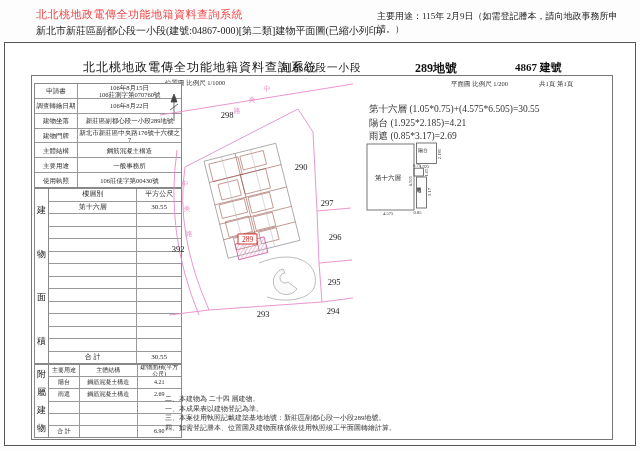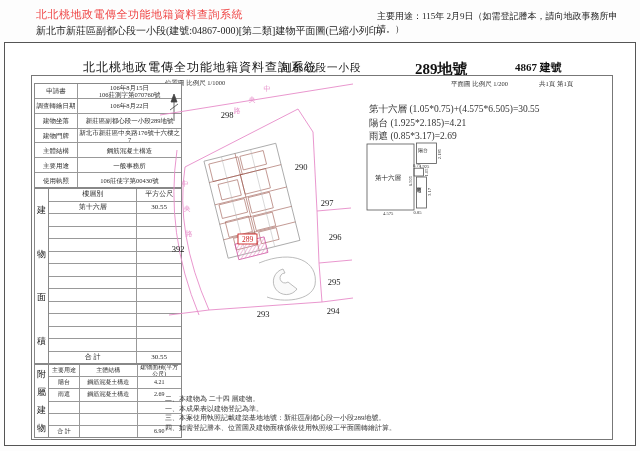--- a/index.html
+++ b/index.html
@@ -9,21 +9,21 @@
   .abs{position:absolute;}
   
   #page-title{left:36px;top:7px;font-size:11px;letter-spacing:.5px;color:#ef4444;}
   #query-date{left:377px;top:10px;font-size:9px;color:#222;}
   #page-subtitle{left:36px;top:24px;font-size:10px;color:#222;}
   
   #doc{left:4px;top:42px;width:630px;height:402px;border:1px solid #555;background:#fff;}
   .doc-h{position:absolute;white-space:nowrap;color:#111;}
   #office-title{left:78px;top:16px;font-size:12px;letter-spacing:1px;}
   #section-name{left:276px;top:18px;font-size:10.5px;letter-spacing:1px;}
-  #land-no{left:410px;top:17px;font-size:15px;font-weight:bold;}
+  #land-no{left:410px;top:17px;font-size:12px;font-weight:bold;}
   #building-no{left:510px;top:17px;font-size:11px;font-weight:bold;}
   #frame{left:26px;top:32px;width:580px;height:363px;border:1px solid #777;}
   .scale-txt{position:absolute;font-size:6.5px;color:#333;white-space:nowrap;}
   
   .ltable{position:absolute;border:1px solid #888;box-sizing:border-box;background:#fff;display:flex;}
   .side-strip{width:13px;border-right:1px solid #888;display:flex;flex-direction:column;
               justify-content:space-around;align-items:center;font-size:9px;color:#111;}
   .tbody{flex:1;display:flex;flex-direction:column;}
   .trow{flex:1;display:flex;border-bottom:1px solid #999;min-height:0;font-family:Liberation Serif, serif;}
   .trow:last-child{border-bottom:none;}

